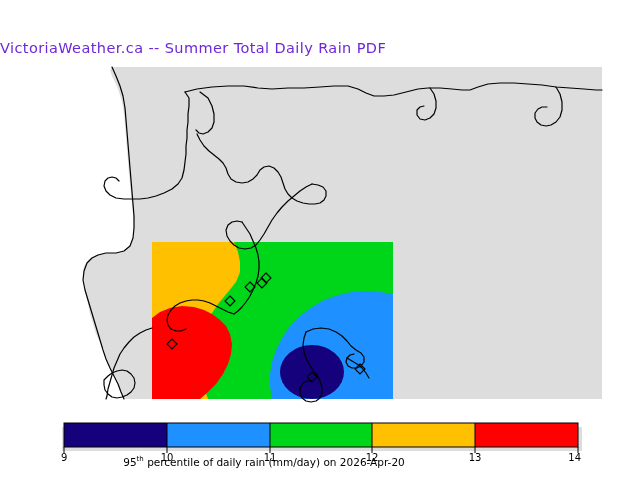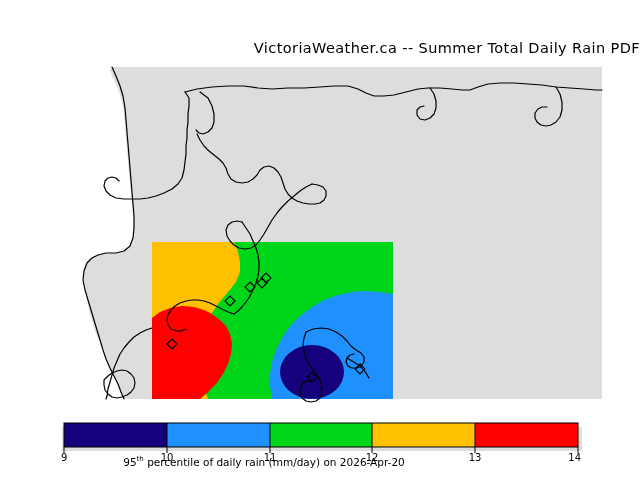--- a/index.html
+++ b/index.html
@@ -19,25 +19,25 @@
     left: 0; top: 0;
     width: 640px;
     height: 480px;
     background: #ffffff;
   }
   #title {
     position: absolute;
     left: 0;
     top: 40px;
     width: 640px;
-    text-align: right;
+    text-align: left;
     font-family: "DejaVu Sans", sans-serif;
     font-size: 14.5px;
     letter-spacing: 0.4px;
-    color: #000000;
+    color: #6d28d9;
     white-space: nowrap;
   }
   #map-panel {
     position: absolute;
     left: 0px;
     top: 62px;
     width: 640px;
     height: 345px;
   }
   #map-svg {

